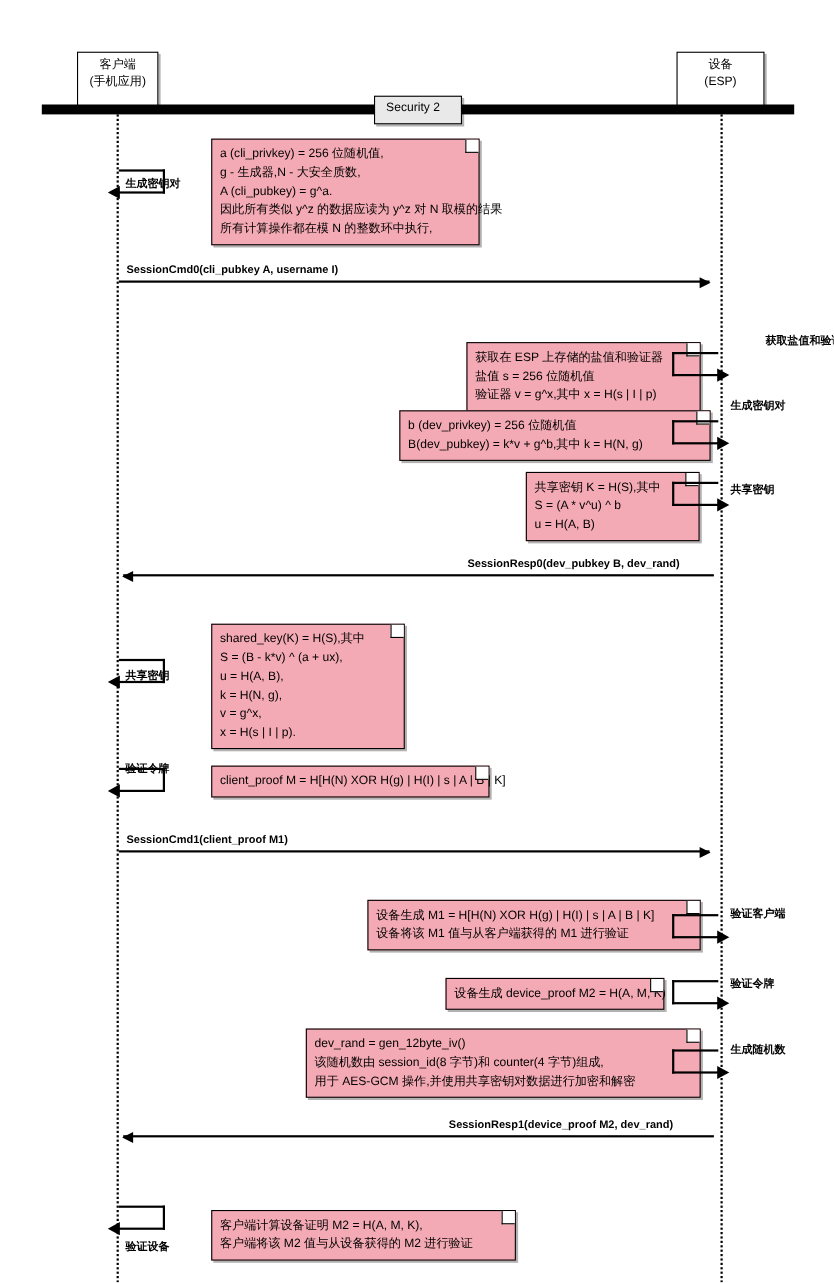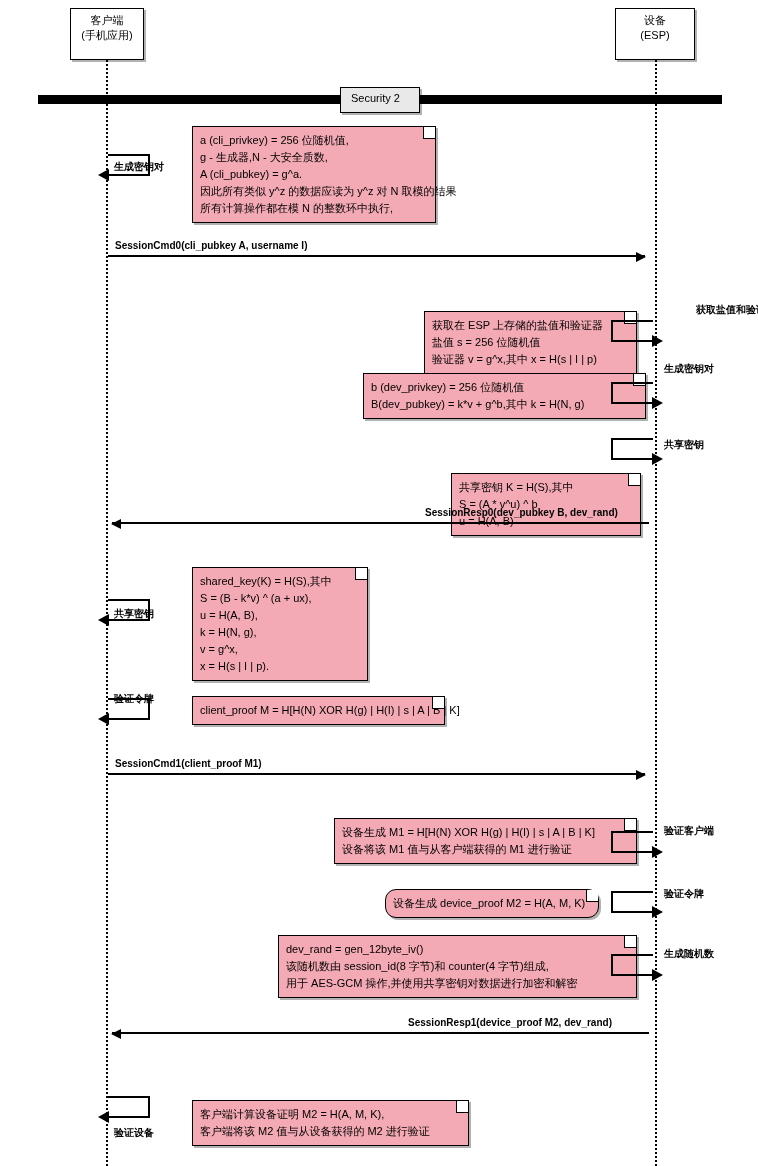--- a/index.html
+++ b/index.html
@@ -23,20 +23,21 @@
   .actor-box {
     position: absolute;
     border: 1px solid #000;
     background: #fff;
     text-align: center;
     font-size: 11px;
     line-height: 15px;
     padding: 4px 6px;
     box-sizing: border-box;
     box-shadow: 2px 2px 0 rgba(0,0,0,0.30);
+    margin-top: 39px;
   }
   .actor-box .l2 { display: block; }
 
   
   .lifeline {
     position: absolute;
     width: 0;
     border-left: 2px dotted #000;
   }
 
@@ -191,21 +192,21 @@
     <span class="fold"></span>
     <div>b (dev_privkey) = 256 位随机值</div>
     <div>B(dev_pubkey) = k*v + g^b,其中 k = H(N, g)</div>
   </div>
 
   <div class="self right-side" style="left:611px; top:382px;">
     <span class="arrow"></span>
   </div>
   <div class="self-label" style="left:664px; top:362px;">生成密钥对</div>
 
-  <div class="note" style="left:451px; top:429px; width:190px;margin-top:44px;">
+  <div class="note" style="left:478px; top:429px; width:158px;">
     <span class="fold"></span>
     <div>共享密钥 K = H(S),其中</div>
     <div>S = (A * v^u) ^ b</div>
     <div>u = H(A, B)</div>
   </div>
 
   <div class="self right-side" style="left:611px; top:438px;">
     <span class="arrow"></span>
   </div>
   <div class="self-label" style="left:664px; top:438px;">共享密钥</div>
@@ -249,21 +250,21 @@
     <span class="fold"></span>
     <div>设备生成 M1 = H[H(N) XOR H(g) | H(I) | s | A | B | K]</div>
     <div>设备将该 M1 值与从客户端获得的 M1 进行验证</div>
   </div>
 
   <div class="self right-side" style="left:611px; top:831px;">
     <span class="arrow"></span>
   </div>
   <div class="self-label" style="left:664px; top:824px;">验证客户端</div>
 
-  <div class="note" style="left:385px; top:889px; width:214px;border-radius:11px;">
+  <div class="note" style="left:405px; top:889px; width:199px;">
     <span class="fold"></span>
     <div>设备生成 device_proof M2 = H(A, M, K)</div>
   </div>
 
   <div class="self right-side" style="left:611px; top:891px;">
     <span class="arrow"></span>
   </div>
   <div class="self-label" style="left:664px; top:887px;">验证令牌</div>
 
   <div class="note" style="left:278px; top:935px; width:359px;">

